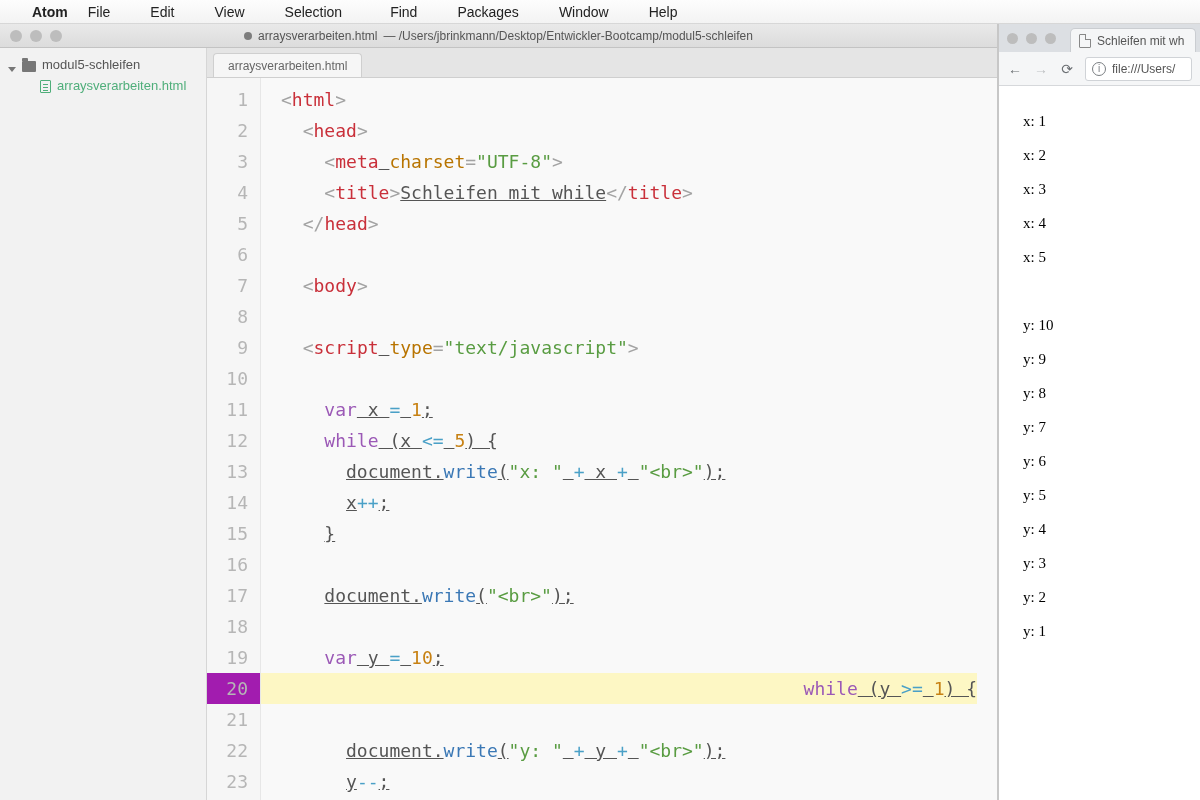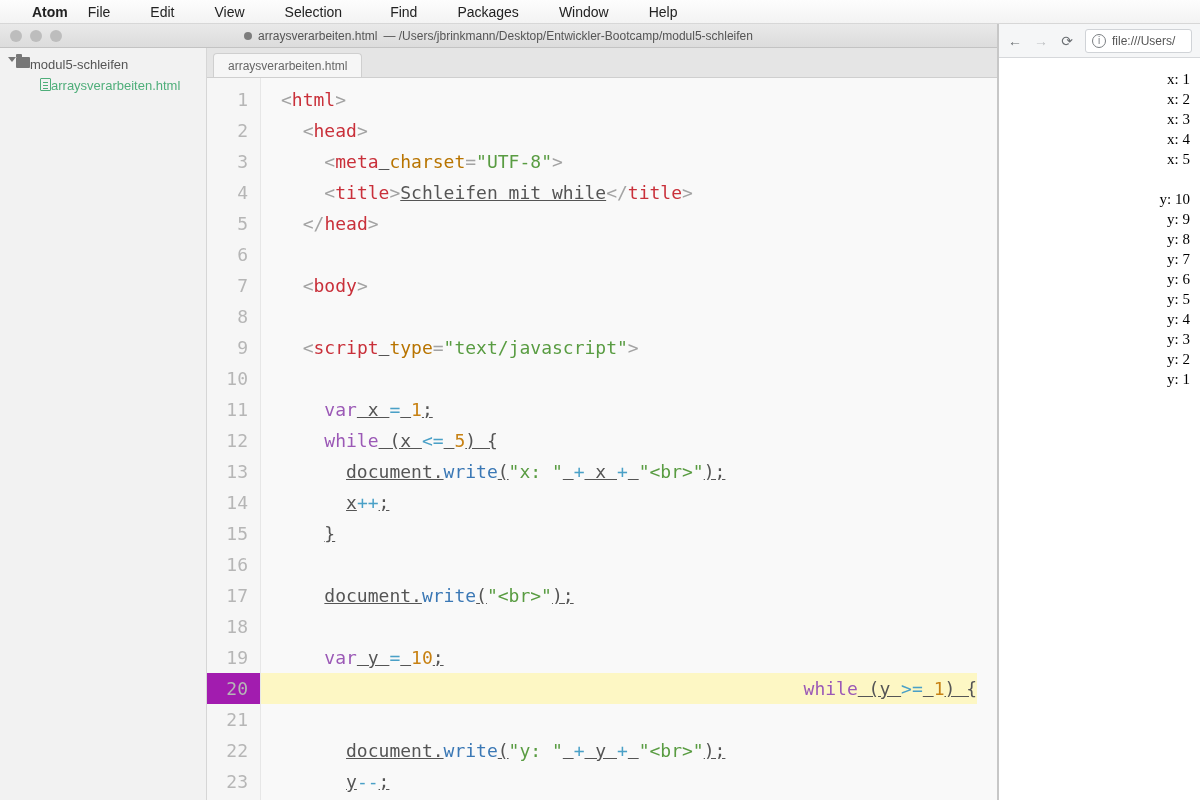--- a/index.html
+++ b/index.html
@@ -56,21 +56,21 @@
   .dot-modified { width:8px; height:8px; border-radius:50%; background:#7d7d7d; }
   .atom-body { flex:1; display:flex; overflow:hidden; }
   .sidebar {
     width: 207px;
     background: #f2f2f2;
     border-right: 1px solid #d6d6d6;
     padding-top: 6px;
     font-size: 13px;
     color: #555;
   }
-  .tree-row { display:flex; align-items:flex-start; padding:3px 8px; }
+  .tree-row { display:flex; align-items:flex-end; gap:6px; padding:3px 8px; }
   .tree-row .disclosure {
     width: 0; height: 0; border-top:5px solid #777; border-left:4px solid transparent; border-right:4px solid transparent;
   }
   .tree-row.child { padding-left: 40px; color:#4fae7a; }
   .folder-icon {
     width: 14px; height: 11px; background:#777; border-radius:1px; position:relative;
   }
   .folder-icon::before {
     content:""; position:absolute; top:-3px; left:0; width:6px; height:3px; background:#777; border-radius:1px 1px 0 0;
   }
@@ -134,21 +134,21 @@
   .nav-icon { width:16px; text-align:center; cursor:default; }
   .omnibox {
     flex:1; height:24px; border:1px solid #d0d3d7; border-radius:3px;
     background:#fff; display:flex; align-items:center; padding:0 6px; gap:6px;
     font-size:12px; color:#555; overflow:hidden;
   }
   .info-circ { width:14px; height:14px; border:1px solid #7a7e82; border-radius:50%; display:flex; align-items:center; justify-content:center; font-size:10px; color:#7a7e82;}
   .chrome-content {
     flex:1; padding:10px 8px; font-family: "Times New Roman", serif; font-size:15px; line-height:18px; color:#000;
   }
-  .chrome-content p { margin:2px;text-align:right; }
+  .chrome-content p { margin:16px; }
   .spacer { height:18px; }
 
   .gutter .hl-num { background:#a21caf; display:block; margin-right:-12px; padding-right:12px; }
 </style>
 </head>
 <body>
 
 <div class="mac-menubar">
   <span class="apple-logo"></span>
   <span class="app-name mac-menu-item">Atom</span>
@@ -243,20 +243,31 @@
 <span class="code-line">      <span class="plain">document.</span><span class="fn">write</span><span class="plain">(</span><span class="str">"y: "</span><span class="plain"> </span><span class="op">+</span><span class="plain"> y </span><span class="op">+</span><span class="plain"> </span><span class="str">"&lt;br&gt;"</span><span class="plain">);</span></span>
 <span class="code-line">      <span class="plain">y</span><span class="op">--</span><span class="plain">;</span></span>
 
 </div>
       </div>
     </div>
   </div>
 </div>
 
 <div class="chrome-window">
+  <div class="chrome-tabs">
+    <div class="traffic">
+      <div class="tl"></div>
+      <div class="tl"></div>
+      <div class="tl"></div>
+    </div>
+    <div class="chrome-tab">
+      <span class="page-icon"></span>
+      <span>Schleifen mit wh</span>
+    </div>
+  </div>
   <div class="chrome-toolbar">
     <span class="nav-icon">←</span>
     <span class="nav-icon" style="opacity:.4">→</span>
     <span class="nav-icon">⟳</span>
     <div class="omnibox">
       <span class="info-circ">i</span>
       <span>file:///Users/</span>
     </div>
   </div>
   <div class="chrome-content" id="chrome-content">

